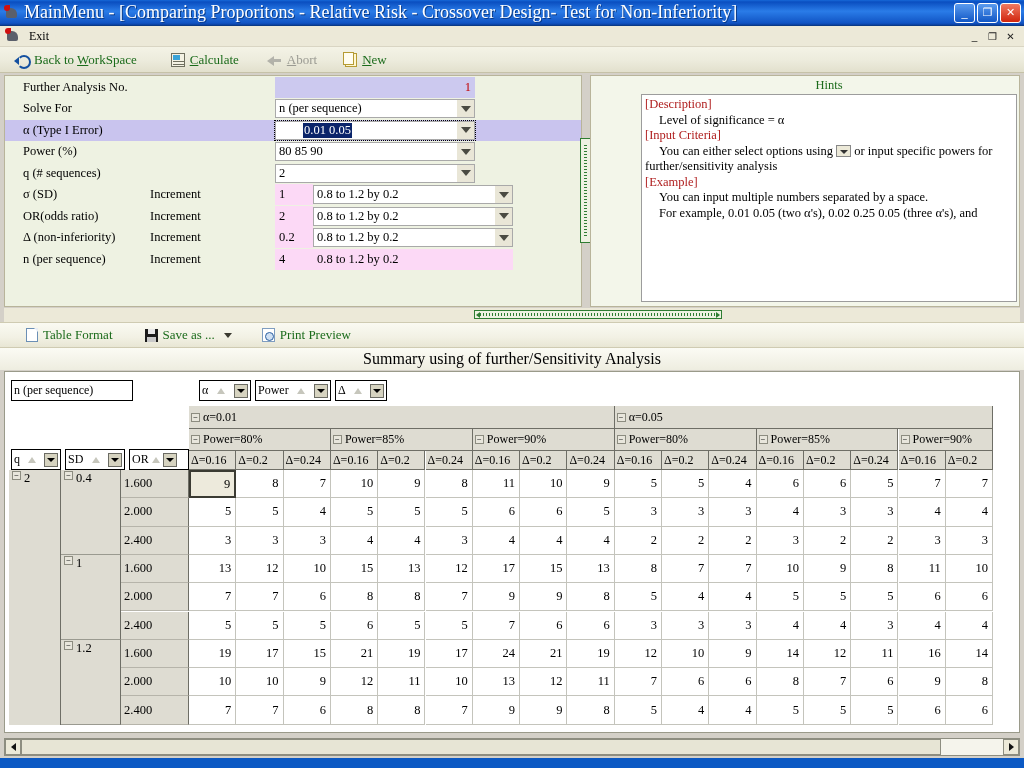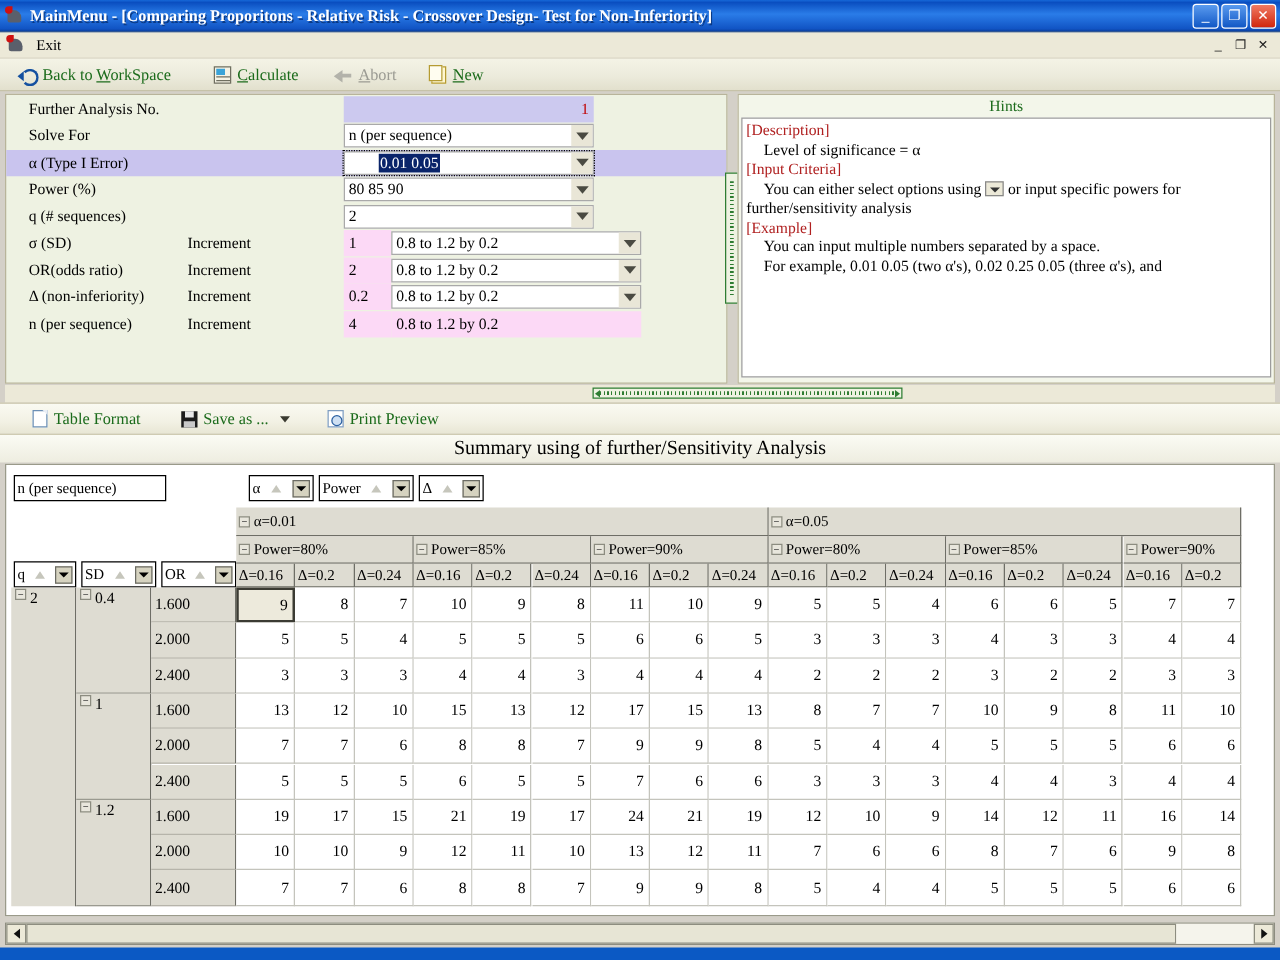--- a/index.html
+++ b/index.html
@@ -17,21 +17,21 @@
     position: absolute; left: 0; top: 0; width: 1024px; height: 26px;
     background: linear-gradient(to bottom, #1668d8 0%, #0a4ec0 8%, #2a7ce8 45%, #1154c4 92%, #0b3f9e 100%);
     display: flex; align-items: center;
     border-bottom: 1px solid #0a3a86;
   }
   #titlebar .tb-icon {
     width: 16px; height: 16px; margin: 0 4px 0 4px;
     position: relative; flex: none;
   }
   #titlebar .tb-text {
-    color: #ffffff; font-size: 13px; font-weight: bold;
+    color: #ffffff; font-size: 18px; font-weight: normal;
     font-family: "Liberation Serif", serif;
     white-space: nowrap; overflow: hidden; text-shadow: 1px 1px 0 #0a3a86; text-align: right;
   }
   .tb-btns { margin-left: auto; display: flex; gap: 2px; padding-right: 3px; }
   .tb-btn {
     width: 21px; height: 20px; border: 1px solid #ffffff; border-radius: 3px;
     display: flex; align-items: center; justify-content: center;
     color: #fff; font-size: 11px; font-family: "Liberation Sans", sans-serif;
     background: linear-gradient(to bottom, #5a9bef, #1157c5);
   }
@@ -121,21 +121,21 @@
     padding: 1px 0;
   }
   #vsplit .vtri { width: 0; height: 0; border-top: 4px solid transparent; border-bottom: 4px solid transparent; }
   #vsplit .vtri.up { border-bottom: 5px solid #3f6fd8; border-top: none; }
   #vsplit .vtri.dn { border-top: 5px solid #3f6fd8; border-bottom: none; }
   #vsplit .vdots { flex: 1; width: 3px; background: repeating-linear-gradient(to bottom, #2e7d32 0 1px, transparent 1px 3px); }
 
   
   #hints {
     position: absolute; left: 590px; top: 75px; width: 430px; height: 232px;
-    background: #f3f6ea; border: 1px solid #b8b49a;
+    background: #f3f6ea; border: 1px solid #b8b49a; padding-left: 48px;
   }
   #hints .h-title {
     height: 18px; display: flex; align-items: center; justify-content: center;
     font-size: 12.5px; color: #1b6b1b; font-family: "Liberation Serif", serif;
   }
   #hints .h-body {
     margin: 0 2px; height: 208px; background: #fff; border: 1px solid #9c9c9c;
     padding: 2px 3px; font-size: 12.5px; line-height: 15.5px;
     font-family: "Liberation Serif", serif; overflow: hidden;
   }
@@ -502,21 +502,21 @@
       <div class="fieldbtn" style="position:absolute;left:6px;top:77px;width:50px;height:21px;justify-content:space-between;">
         <span>q</span>
         <span class="sorttri"></span>
         <span class="ddbox"></span>
       </div>
       <div class="fieldbtn" style="position:absolute;left:60px;top:77px;width:60px;height:21px;justify-content:space-between;">
         <span>SD</span>
         <span class="sorttri"></span>
         <span class="ddbox"></span>
       </div>
-      <div class="fieldbtn" style="position:absolute;left:124px;top:77px;width:60px;height:21px;justify-content:space-between;">
+      <div class="fieldbtn" style="position:absolute;left:124px;top:77px;width:60px;height:21px;">
         <span>OR</span>
         <span class="sorttri"></span>
         <span class="ddbox"></span>
       </div>
       <div class="hcell" style="left:184px;top:34px;width:425.7px;height:23px;">
         <span class="expander">−</span>
         <span>α=0.01</span>
       </div>
       <div class="hcell" style="left:609.7px;top:34px;width:378.4px;height:23px;">
         <span class="expander">−</span>

